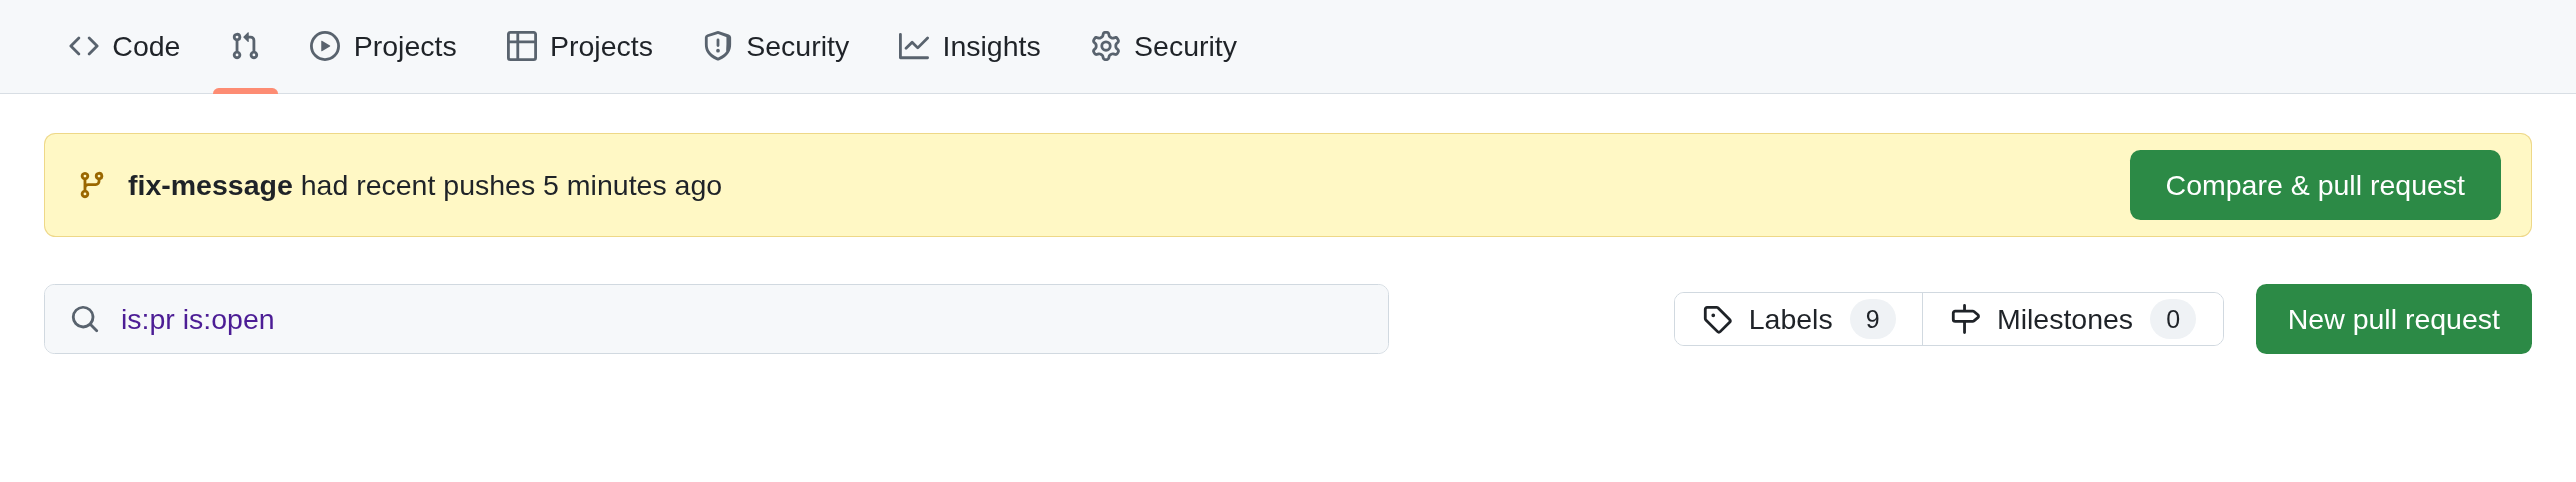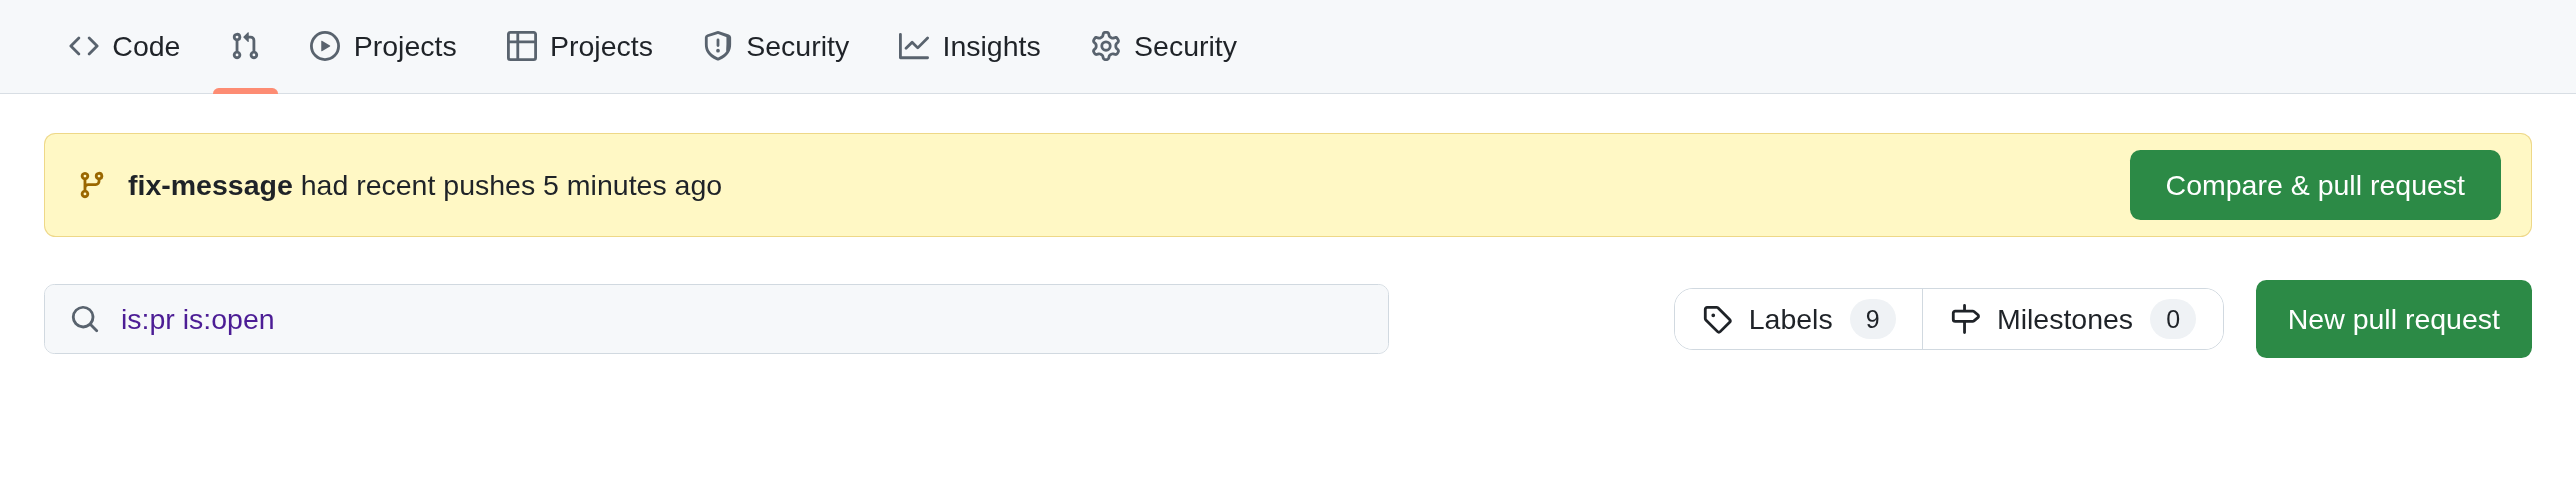--- a/index.html
+++ b/index.html
@@ -204,23 +204,23 @@
     color: #4c1d95;
     line-height: 1;
     white-space: nowrap;
   }
 
   .spacer { flex: 1 1 auto; }
 
   .seg-group {
     display: flex;
     align-items: stretch;
-    height: 62px;
+    height: 54px;
     border: 1.9px solid #d1d9e0;
-    border-radius: 19px;
+    border-radius: 10px;
     background: #ffffff;
     overflow: hidden;
     flex: 0 0 auto;
     margin-right: 32px;
   }
 
   .seg-btn {
     display: flex;
     align-items: center;
     gap: 17px;
@@ -256,21 +256,21 @@
     align-items: center;
     justify-content: center;
     padding: 0 13.3px;
   }
 
   .btn-new-pr {
     background: #2c8a46;
     color: #ffffff;
     border: none;
     border-radius: 10.4px;
-    height: 78px;
+    height: 70px;
     padding: 8px 32px;
     font-family: "Liberation Sans", sans-serif;
     font-size: 28.5px;
     cursor: pointer;
     white-space: nowrap;
     flex: 0 0 auto;
   }
 </style>
 </head>
 <body>

